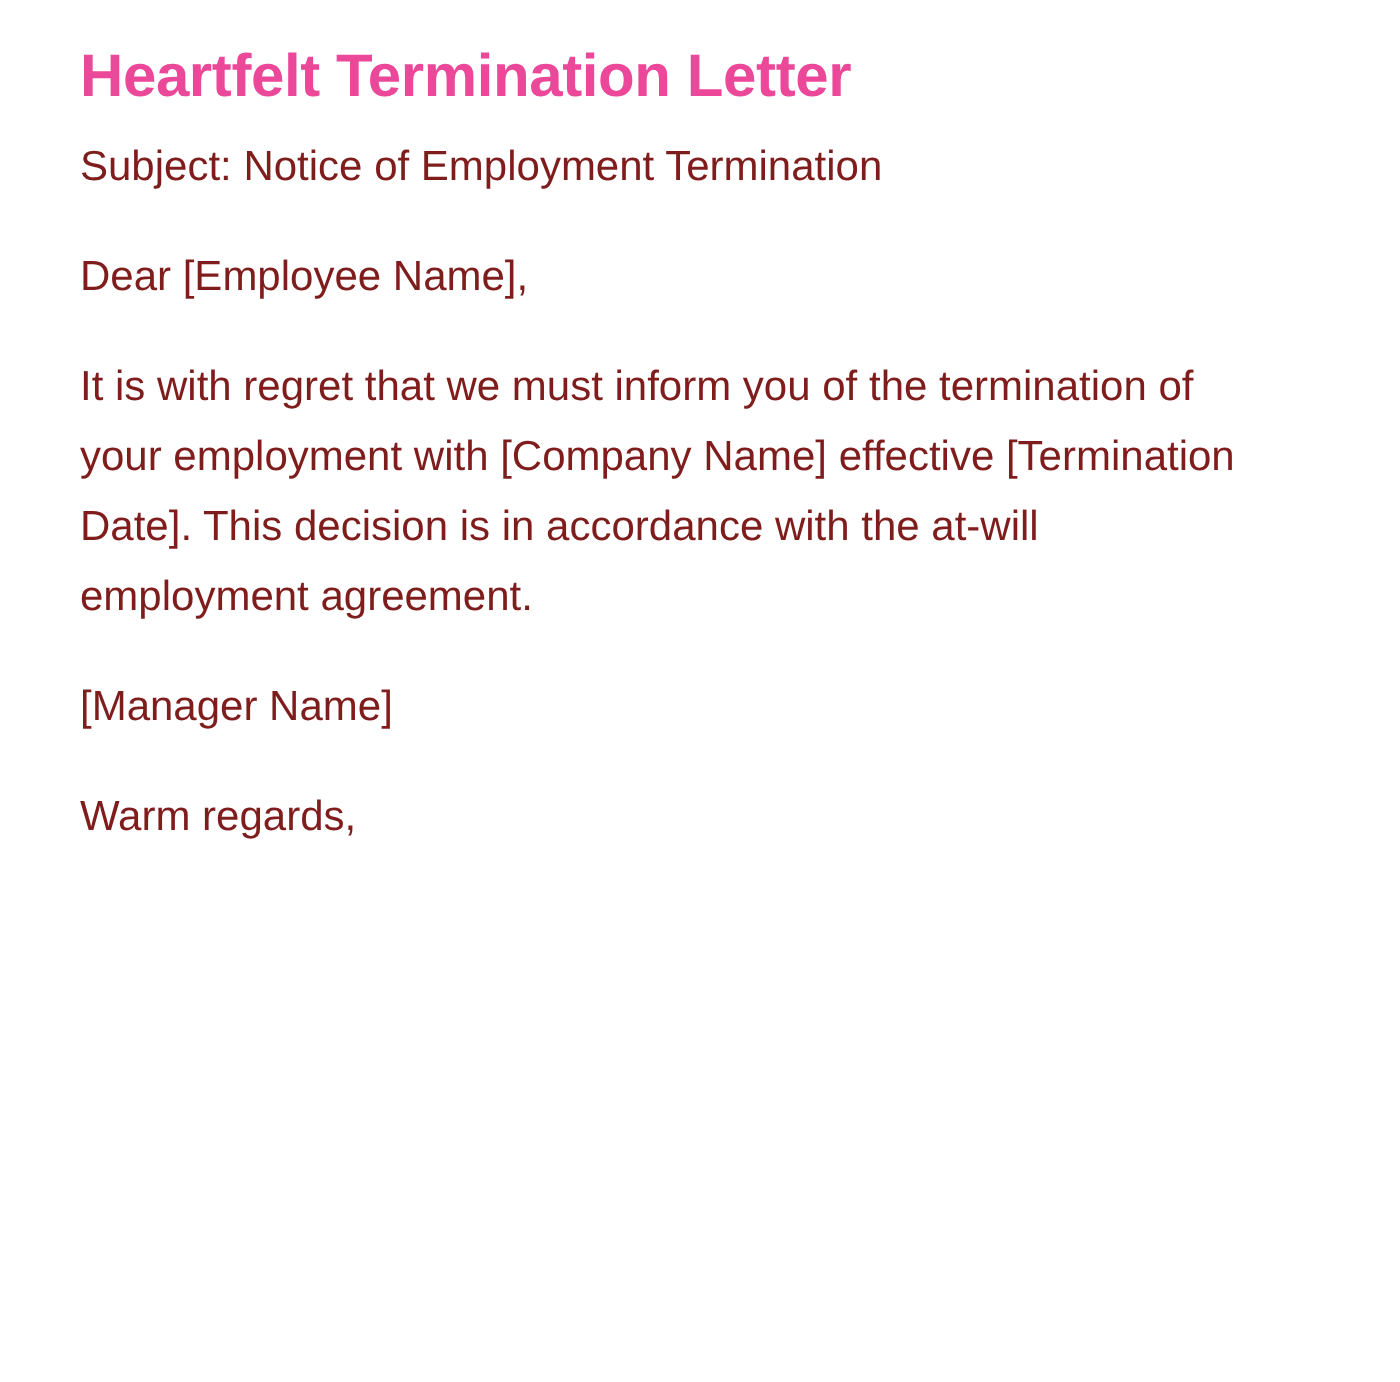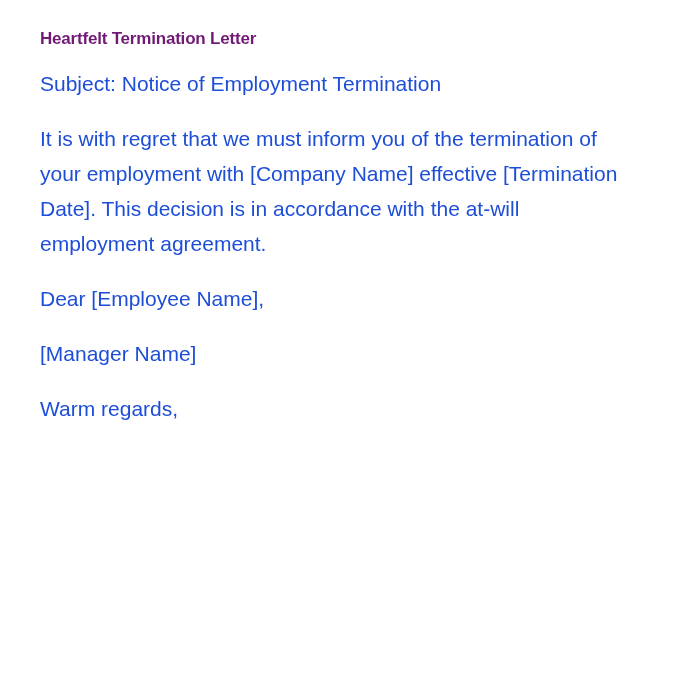--- a/index.html
+++ b/index.html
@@ -11,46 +11,46 @@
     width: 700px;
     height: 691px;
     overflow: hidden;
     font-family: "Liberation Sans", sans-serif;
     -webkit-font-smoothing: antialiased;
   }
   .doc {
     padding: 24px 40px 0 40px;
   }
   .doc-title {
-    font-size: 17px;
+    font-size: 30px;
     line-height: 30px;
     font-weight: 700;
-    color: #701a75;
+    color: #ec4899;
     letter-spacing: -0.2px;
     margin: 0 0 12px 0;
   }
   .doc-paragraph {
     font-size: 21px;
     line-height: 35px;
     font-weight: 400;
-    color: #1d4ed8;
+    color: #7f1d1d;
     margin: 0 0 20px 0;
     max-width: 584px;
   }
 </style>
 </head>
 <body>
 
 <div class="doc">
   <h1 class="doc-title">Heartfelt Termination Letter</h1>
 
   <p class="doc-paragraph">Subject: Notice of Employment Termination</p>
 
+  <p class="doc-paragraph">Dear [Employee Name],</p>
+
   <p class="doc-paragraph">It is with regret that we must inform you of the termination of your employment with [Company Name] effective [Termination Date]. This decision is in accordance with the at-will employment agreement.</p>
-
-  <p class="doc-paragraph">Dear [Employee Name],</p>
 
 
   <p class="doc-paragraph">[Manager Name]</p>
 
   <p class="doc-paragraph">Warm regards,</p>
 
 </div>
 
 </body></html>

